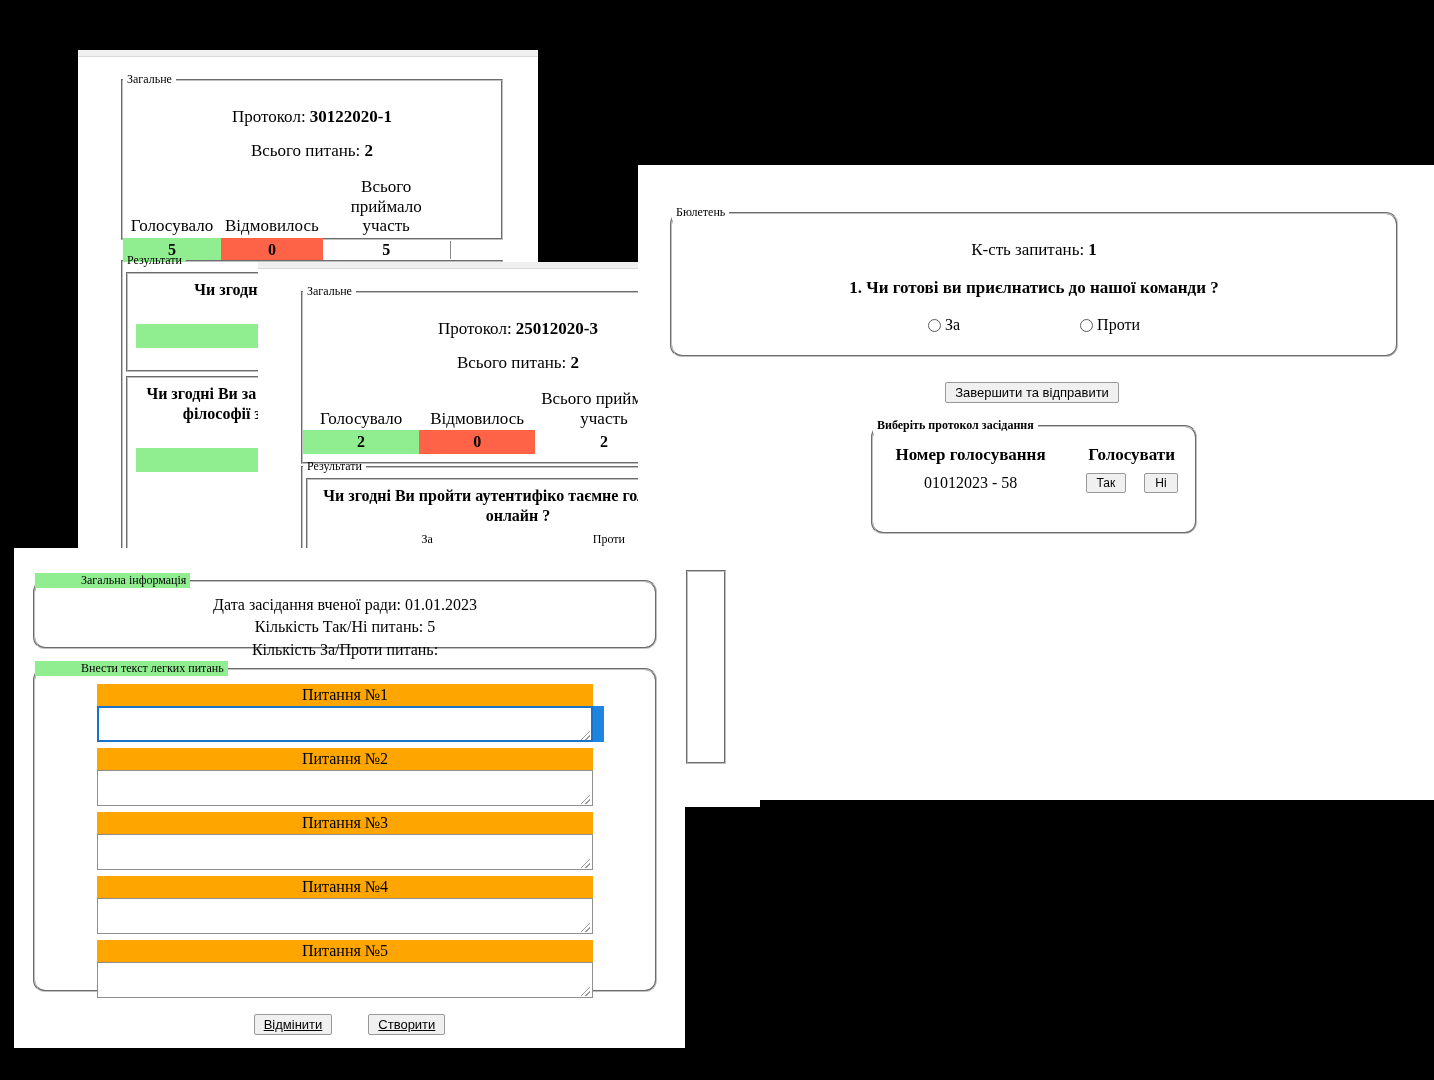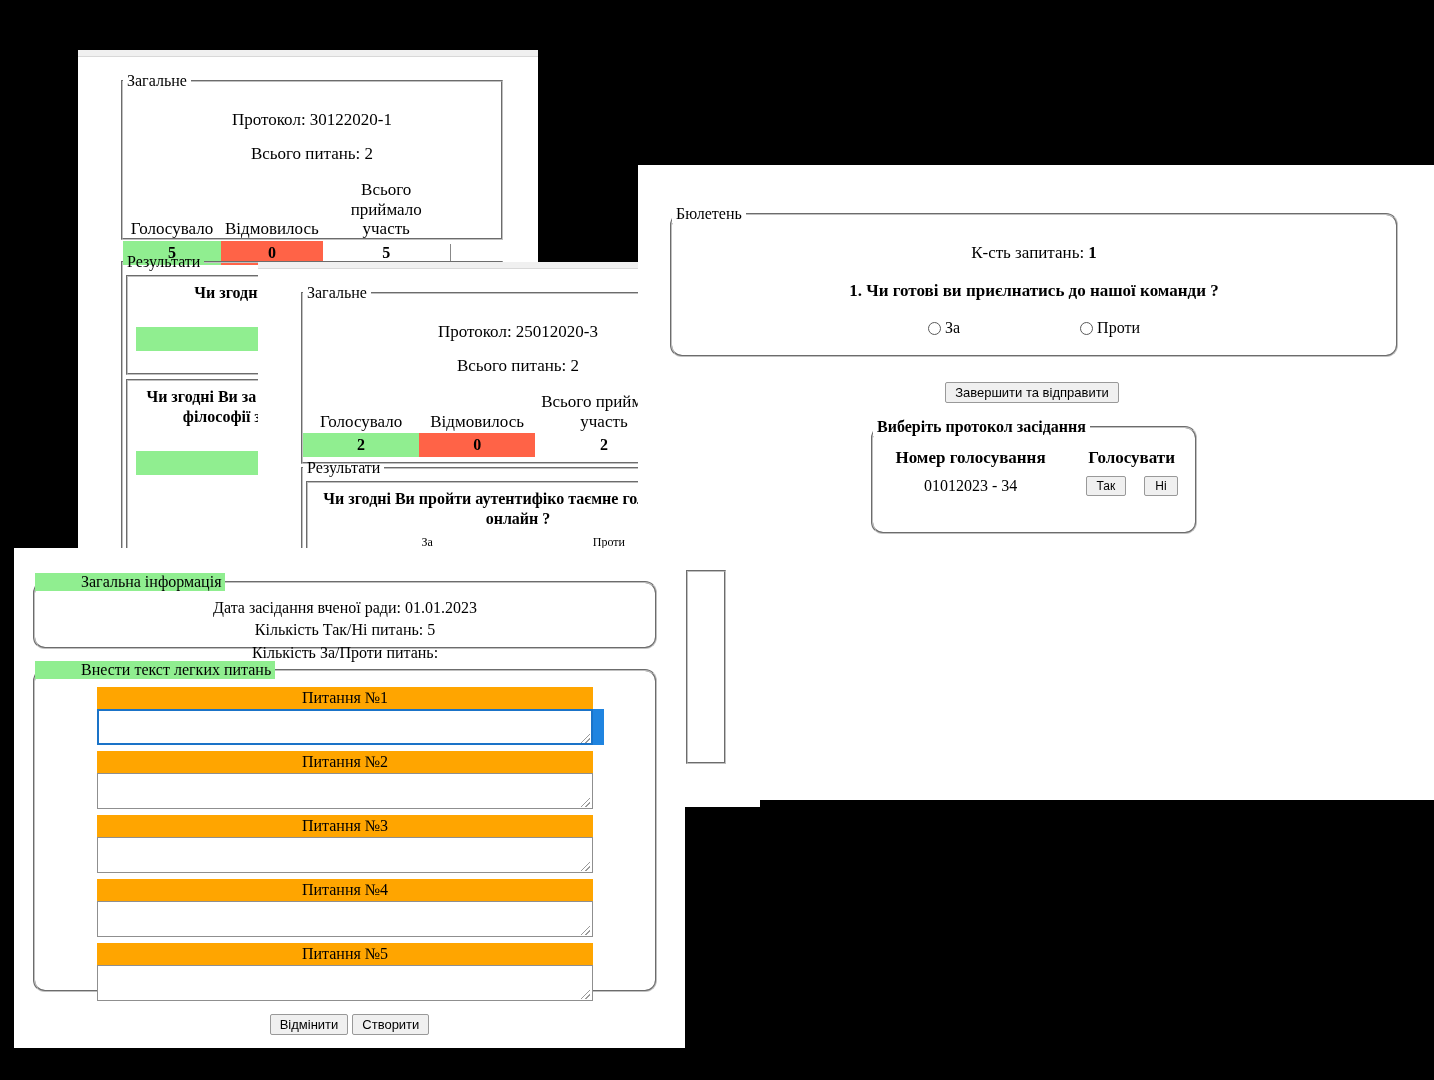--- a/index.html
+++ b/index.html
@@ -13,30 +13,30 @@
   
   .win{position:absolute;background:#ffffff;overflow:hidden;}
   .win-strip{height:6px;background:#f0f0f0;border-bottom:1px solid #d8d8d8;}
 
   
   fieldset{
     border:2px groove #c0c0c0;
     margin:0;padding:0;
     background:transparent;
   }
-  legend{padding:0 4px;font-size:16px;font-weight:400;}
+  legend{padding:0 4px;font-size:12px;font-weight:400;}
   legend.bold{font-weight:bold;}
   legend.green{background:#90ee90;padding-left:46px;}
 
   fieldset.rounded{border-radius:12px;}
 
   
   .gen-body{text-align:center;padding:6px 0 4px 0;}
   .gen-line{font-size:17px;margin:14px 0;}
-  .gen-line b{font-weight:normal;}
+  .gen-line b{font-weight:bold;}
 
   .tbl{width:100%;border-collapse:collapse;}
   .tbl th{
     font-size:17px;font-weight:normal;text-align:center;
     padding:2px 4px;vertical-align:bottom;line-height:1.15;
   }
   .tbl td{text-align:center;padding:0;}
   .cell-green{background:#90ee90;font-weight:bold;font-size:16px;padding:3px 0;}
   .cell-red{background:#ff6347;font-weight:bold;font-size:16px;padding:3px 0;}
   .cell-plain{font-weight:bold;font-size:16px;padding:3px 0;}
@@ -92,21 +92,21 @@
   .ta-row{position:relative;}
   .blue-cap{position:absolute;top:0;right:-11px;width:11px;height:100%;background:#1f84e0;}
   .grip{
     position:absolute;right:3px;bottom:2px;width:9px;height:9px;
     background:
       linear-gradient(135deg,transparent 0 45%,#9a9a9a 45% 55%,transparent 55% 100%),
       linear-gradient(135deg,transparent 0 70%,#9a9a9a 70% 80%,transparent 80% 100%);
     pointer-events:none;
   }
   .form-btns{text-align:center;margin-top:14px;}
-  .form-btns .btn{margin:0 0;}
+  .form-btns .btn{margin:0 16px;text-decoration:underline;}
 
   
   .stub{position:absolute;border:2px groove #c0c0c0;}
 </style>
 </head>
 <body>
 
 <div class="win" style="left:78px;top:50px;width:460px;height:745px;z-index:1;">
   <div class="win-strip"></div>
 
@@ -245,21 +245,21 @@
 
   <fieldset class="rounded" style="position:absolute;left:233px;top:253px;width:322px;height:112px;">
     <legend class="bold">Виберіть протокол засідання</legend>
     <table class="ps-tbl">
       <tbody>
           <tr>
         <th>Номер голосування</th>
         <th>Голосувати</th>
       </tr>
       <tr>
-        <td>01012023 - 34</td>
+        <td>01012023 - 58</td>
         <td>
           <div class="ps-btns">
             <button class="btn-sm">Так</button>
             <button class="btn-sm">Ні</button>
           </div>
         </td>
       </tr>
     </tbody>
       </table>
   </fieldset>

